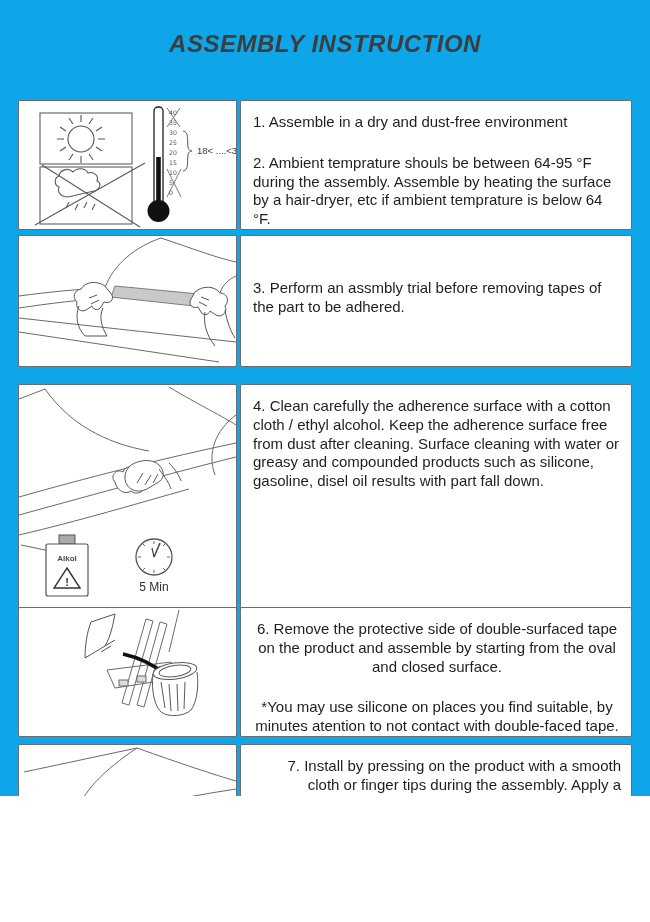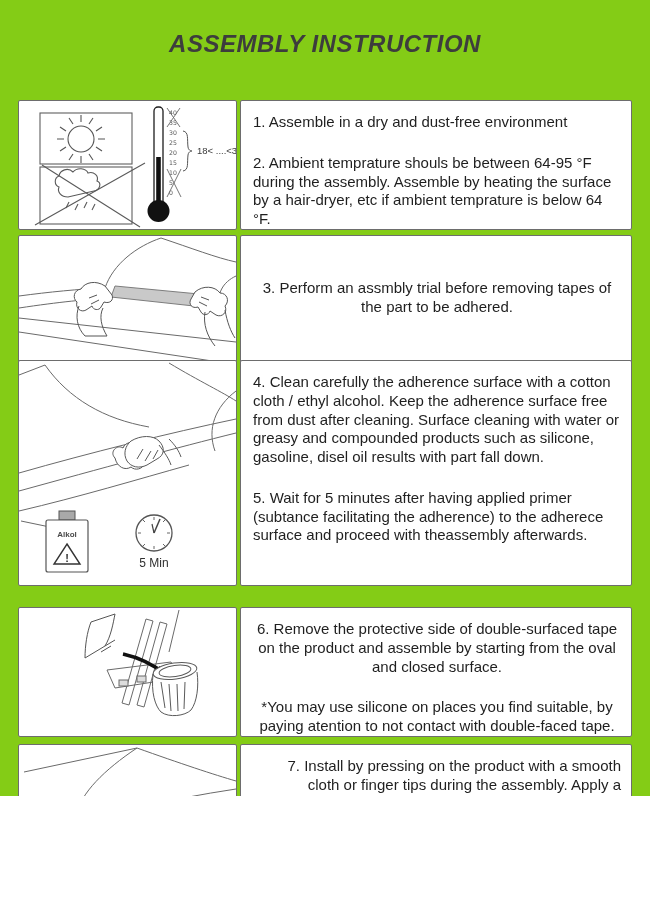--- a/index.html
+++ b/index.html
@@ -1,30 +1,30 @@
 <!DOCTYPE html>
 <html><head>
 <meta charset="utf-8">
 <style>
   html,body{margin:0;padding:0;background:#fff;}
-  .page{position:relative;width:650px;height:796px;background:#84cc16;overflow:hidden;
+  .page{position:relative;width:650px;height:796px;background:#0ea5e9;overflow:hidden;
         font-family:"Liberation Sans","DejaVu Sans",sans-serif;color:#1f1f1f;}
   .title{position:absolute;top:30px;left:0;width:650px;text-align:center;
          font-size:24px;font-style:italic;font-weight:600;letter-spacing:.5px;color:#3d3d3d;}
   .box{position:absolute;border:1px solid #6d6d6d;border-radius:2px;background:#fff;box-sizing:border-box;}
   .img{left:18px;width:219px;}
   .txt{left:240px;width:392px;padding:12px 10px 24px 12px;font-size:15px;line-height:1.25;}
   .txt p{margin:0;}
   .txt p + p{margin-top:22px;}
   .r1{top:100px;height:130px;}
   .r2{top:235px;height:132px;}
-  .r3{top:360px;height:226px;}
+  .r3{top:384px;height:226px;}
   .r4{top:607px;height:130px;text-align:center;}
   .r5{top:744px;height:132px;text-align:right;}
-  .txt.r2{padding-top:43px;text-align:center;}
+  .txt.r2{padding-top:43px;}
   svg{display:block;}
 </style>
 </head>
 <body>
 
 <div class="page">
 
   <div class="title">ASSEMBLY INSTRUCTION</div>
 
   <div class="box img r1">
@@ -129,21 +129,20 @@
           <path d="M135,156 V159 M135,185 V188 M119,172 H122 M148,172 H151 M146,159 L144,161 M124,159 L126,161 M146,185 L144,183 M124,185 L126,183"></path>
         </g>
         <path d="M135,172 L141,158" stroke="#444" stroke-width="1.5" fill="none"></path>
         <path d="M135,172 L133,163" stroke="#444" stroke-width="1.2" fill="none"></path>
       </g>
       <text x="135" y="206" text-anchor="middle" font-size="12" fill="#2f2f2f">5 Min</text>
     </svg>
   </div>
   <div class="box txt r3">
     <p>4. Clean carefully the adherence surface with a cotton cloth / ethyl alcohol. Keep the adherence surface free from dust after cleaning. Surface cleaning with water or greasy and compounded products such as silicone, gasoline, disel oil results with part fall down.</p>
-    <p>5. Wait for 5 minutes after having applied primer (subtance facilitating the adherence) to the adherece surface and proceed with theassembly afterwards.</p>
   </div>
 
   <div class="box img r4">
     <svg viewBox="0 0 217 128" width="217" height="128">
       <g stroke="#6a6a6a" fill="none" stroke-width="1">
         <polygon points="103,95 110,97 134,13 127,11"></polygon>
         <polygon points="118,97 125,99 148,16 141,14"></polygon>
         <path d="M160,2 L150,44"></path>
         <polygon points="88,62 152,54 160,70 96,80"></polygon>
         <rect x="100" y="72" width="9" height="6" fill="#ddd"></rect>
@@ -160,21 +159,21 @@
       <g fill="#fff" stroke="#5a5a5a" stroke-width="1">
         <path d="M134,66 C132,84 136,98 142,104 C150,110 166,108 172,102 C178,94 180,78 178,64"></path>
         <ellipse cx="156" cy="63" rx="22" ry="8" transform="rotate(-8 156 63)"></ellipse>
         <ellipse cx="156" cy="63" rx="16" ry="5.5" transform="rotate(-8 156 63)"></ellipse>
         <path d="M142,74 L146,100 M150,76 L152,103 M158,76 L159,103 M166,74 L165,101" fill="none"></path>
       </g>
     </svg>
   </div>
   <div class="box txt r4">
     <p>6. Remove the protective side of double-surfaced tape on the product and assemble by starting from the oval and closed surface.</p>
-    <p>*You may use silicone on places you find suitable, by paying atention to not contact with double-faced tape.</p>
+    <p>*You may use silicone on places you find suitable, by minutes atention to not contact with double-faced tape.</p>
   </div>
 
   <div class="box img r5">
     <svg viewBox="0 0 217 130" width="217" height="130">
       <defs>
         <pattern id="hatch5" patternUnits="userSpaceOnUse" width="5" height="5" patternTransform="rotate(40)">
           <rect width="5" height="5" fill="#e6e6e6"></rect>
           <line x1="0" y1="0" x2="0" y2="5" stroke="#8a8a8a" stroke-width="1.2"></line>
         </pattern>
       </defs>

